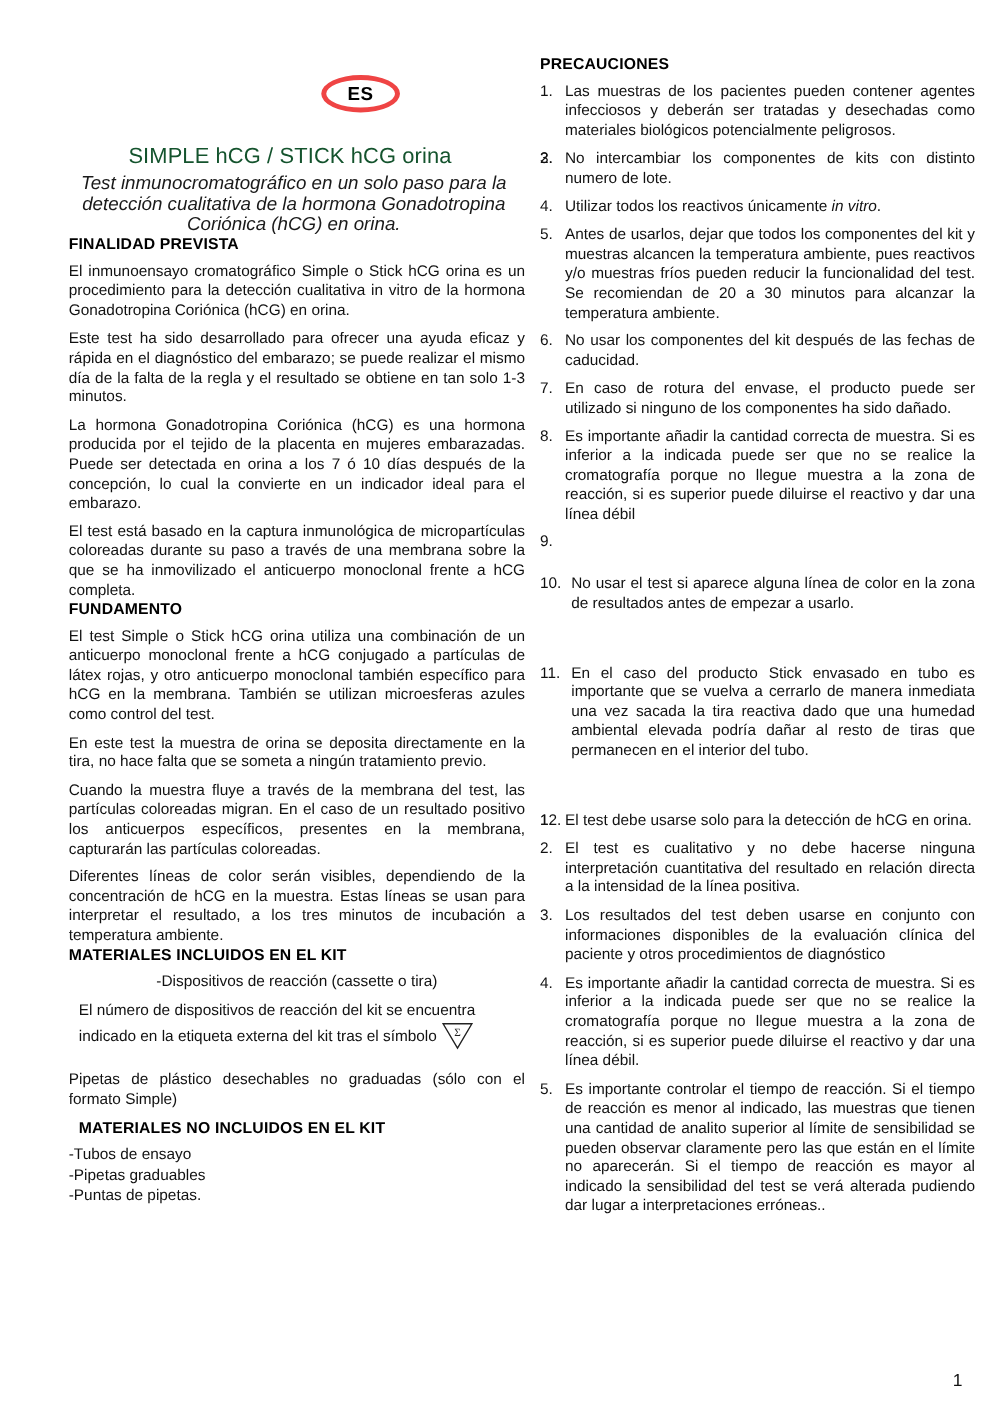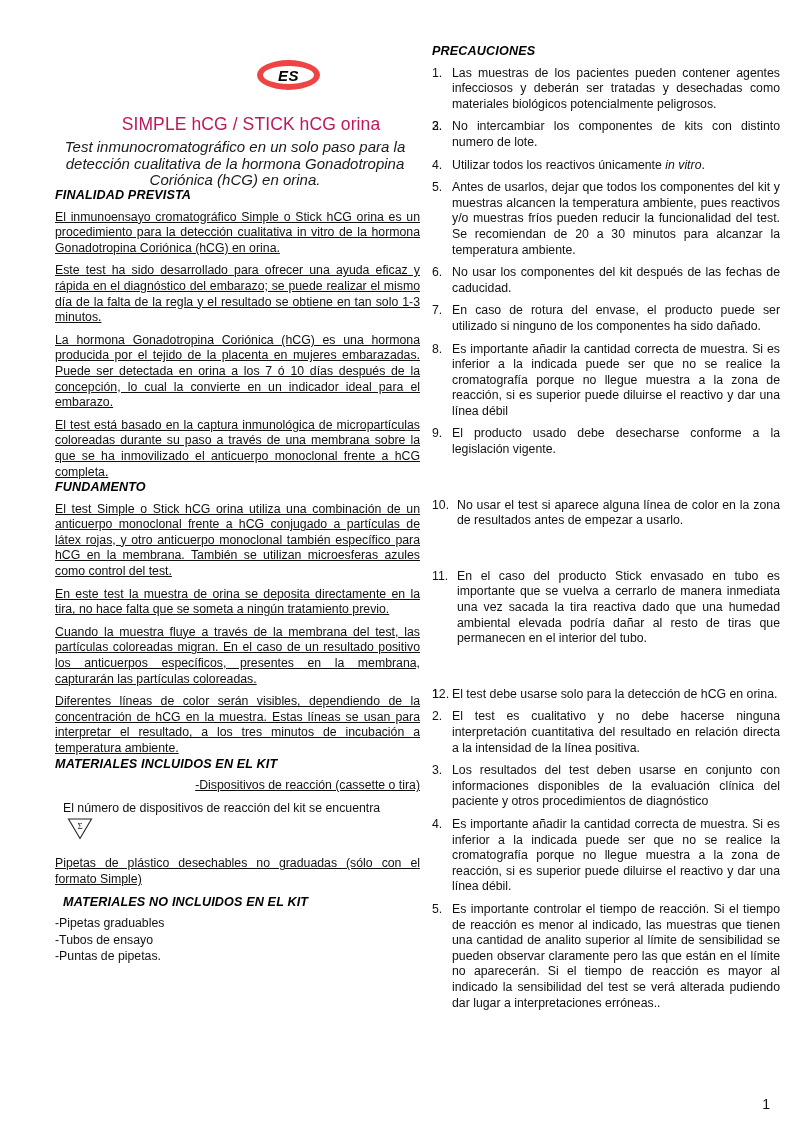--- a/index.html
+++ b/index.html
@@ -34,43 +34,42 @@
     height: 44px;
   }
   .logo svg { display: block; }
 
   .lang-badge {
     position: absolute;
     left: 257px;
     top: 60px;
     width: 63px;
     height: 30px;
-    border: 6px solid #ef4444;
+    border: 4px solid #ef4444;
     border-radius: 50%;
     display: flex;
     align-items: center;
     justify-content: center;
     font-weight: bold;
     font-size: 15px;
     letter-spacing: 0.5px;
     color: #000;
     box-sizing: border-box;
-    font-style: italic;
   }
 
   .doc-title {
     position: absolute;
-    left: 71px;
+    left: 52px;
     top: 114px;
     width: 360px;
     text-align: center;
     font-size: 17.5px;
     font-weight: 400;
     letter-spacing: 0.1px;
-    color: #be185d;
+    color: #14532d;
   }
   .doc-subtitle {
     position: absolute;
     left: 48px;
     top: 139px;
     width: 374px;
     text-align: center;
     font-style: italic;
     font-size: 15px;
     line-height: 16.5px;
@@ -87,34 +86,32 @@
   }
   .col-left  { left: 55px;  width: 365px; top: 188px; }
   .col-right { left: 432px; width: 348px; top: 44px;  }
 
   h2.section {
     font-size: 12.6px;
     font-weight: bold;
     margin: 0 0 6px 0;
     letter-spacing: 0.15px;
     color: #000;
-    font-style: italic;
   }
   .sp-before { margin-top: 22px; }
   .sp-before-lg { margin-top: 28px; }
 
   p.para {
     margin: 0 0 7px 0;
     text-align: justify;
     text-justify: inter-word;
     hyphens: none;
-    text-decoration: underline;
   }
   p.para.last { margin-bottom: 0; }
-  p.noj { text-align: right; }
+  p.noj { text-align: center; }
 
   
   ol.numlist {
     list-style: none;
     margin: 0;
     padding: 0;
   }
   ol.numlist > li {
     position: relative;
     padding-left: 20px;
@@ -191,48 +188,48 @@
 
     <h2 class="section sp-before">FUNDAMENTO</h2>
     <p class="para">El test Simple o Stick hCG orina utiliza una combinación de un anticuerpo monoclonal frente a  hCG conjugado a partículas de látex rojas, y   otro anticuerpo monoclonal también específico para hCG en la membrana. También se utilizan microesferas azules como control del test.</p>
     <p class="para">En este test la muestra de orina se deposita directamente en la tira, no hace falta que se someta a ningún tratamiento previo.</p>
     <p class="para">Cuando la muestra fluye a través de la membrana del test, las partículas coloreadas migran. En el caso de un resultado positivo los anticuerpos específicos, presentes en la membrana, capturarán las partículas coloreadas.</p>
     <p class="para last">Diferentes líneas de color serán visibles, dependiendo de la concentración de hCG en la muestra. Estas líneas se usan para interpretar el resultado, a los tres minutos de incubación a temperatura ambiente.</p>
 
     <h2 class="section sp-before-lg">MATERIALES INCLUIDOS EN EL KIT</h2>
     <p class="para noj">-Dispositivos de reacción (cassette o tira)</p>
     <p class="sym-line">El número de dispositivos de reacción del kit se encuentra</p>
-    <p class="sym-line tall"><span class="sigma-symbol"><svg width="26" height="23" viewBox="0 0 26 23" xmlns="http://www.w3.org/2000/svg" aria-hidden="true">
+    <p class="sym-line tall"><span>indicado en la etiqueta externa del kit tras el símbolo</span><span class="sigma-symbol"><svg width="26" height="23" viewBox="0 0 26 23" xmlns="http://www.w3.org/2000/svg" aria-hidden="true">
             <path d="M1.5 2 L24.5 2 L13 21.5 Z" fill="none" stroke="#222" stroke-width="1.1"></path>
             <text x="13" y="12" text-anchor="middle" font-family="'Liberation Serif', serif" font-size="9" fill="#222">Σ</text>
           </svg></span></p>
 
     <p class="para" style="margin-top:16px;">Pipetas de plástico desechables no graduadas (sólo con el formato Simple)</p>
 
     <h2 class="section sp-before-lg indent-1">MATERIALES NO INCLUIDOS EN EL KIT</h2>
     <ul class="dashlist indent-2">
+      <li>-Tubos de ensayo</li>
       <li>-Pipetas graduables</li>
-      <li>-Tubos de ensayo</li>
       <li>-Puntas de pipetas.</li>
     </ul>
   </div>
 
   <div class="col col-right">
 
     <h2 class="section">PRECAUCIONES</h2>
     <ol class="numlist">
       <li><span class="num">1.</span><span>Las muestras de los pacientes pueden contener agentes infecciosos y deberán ser tratadas y desechadas como materiales biológicos potencialmente peligrosos.</span></li>
       <li><span class="num">2.</span></li>
       <li><span class="num">3.</span><span>No intercambiar los componentes de kits con distinto numero de lote.</span></li>
       <li class="noj" style="text-align:left;"><span class="num">4.</span><span>Utilizar todos los reactivos únicamente <em class="ital">in vitro</em>.</span></li>
       <li><span class="num">5.</span><span>Antes de usarlos, dejar que todos los componentes del kit y muestras alcancen la temperatura ambiente, pues reactivos y/o muestras fríos pueden reducir la funcionalidad del test. Se recomiendan de 20 a 30 minutos para alcanzar la temperatura ambiente.</span></li>
       <li><span class="num">6.</span><span>No usar los componentes del kit después de las fechas de caducidad.</span></li>
       <li><span class="num">7.</span><span>En caso de rotura del envase, el producto puede ser utilizado si ninguno de los componentes ha sido dañado.</span></li>
       <li><span class="num">8.</span><span>Es importante añadir la cantidad correcta de muestra. Si es inferior a la indicada puede ser que no se realice la cromatografía porque no llegue muestra a la zona de reacción, si es superior puede diluirse el reactivo y dar una línea débil</span></li>
-      <li><span class="num">9.</span><span>El producto usado debe desecharse conforme a la legislación vigente.</span></li>
+      <li><span class="num">9.</span></li>
       <li class="wide"><span class="num">10.</span><span>No usar el test si aparece alguna línea de color en la zona de resultados antes de empezar a usarlo.</span></li>
       <li class="wide"><span class="num">11.</span><span>En el caso del producto Stick envasado en tubo es importante que se vuelva a cerrarlo de manera inmediata una vez sacada la tira reactiva dado que una humedad ambiental elevada podría dañar al resto de tiras que permanecen en el interior del tubo.</span></li>
       <li class="wide"><span class="num">12.</span></li>
     </ol>
 
     <ol class="numlist">
       <li><span class="num">1.</span><span>El test debe usarse solo para la detección de hCG en orina.</span></li>
       <li><span class="num">2.</span><span>El test es cualitativo y no debe hacerse ninguna interpretación cuantitativa del resultado en relación directa a la intensidad de la línea positiva.</span></li>
       <li><span class="num">3.</span><span>Los resultados del test deben usarse en conjunto con informaciones disponibles de la evaluación clínica del paciente y otros procedimientos de diagnóstico</span></li>
       <li><span class="num">4.</span><span>Es importante añadir la cantidad correcta de muestra. Si es inferior a la indicada puede ser que no se realice la cromatografía porque no llegue muestra a la zona de reacción, si es superior puede diluirse el reactivo y dar una línea débil.</span></li>

